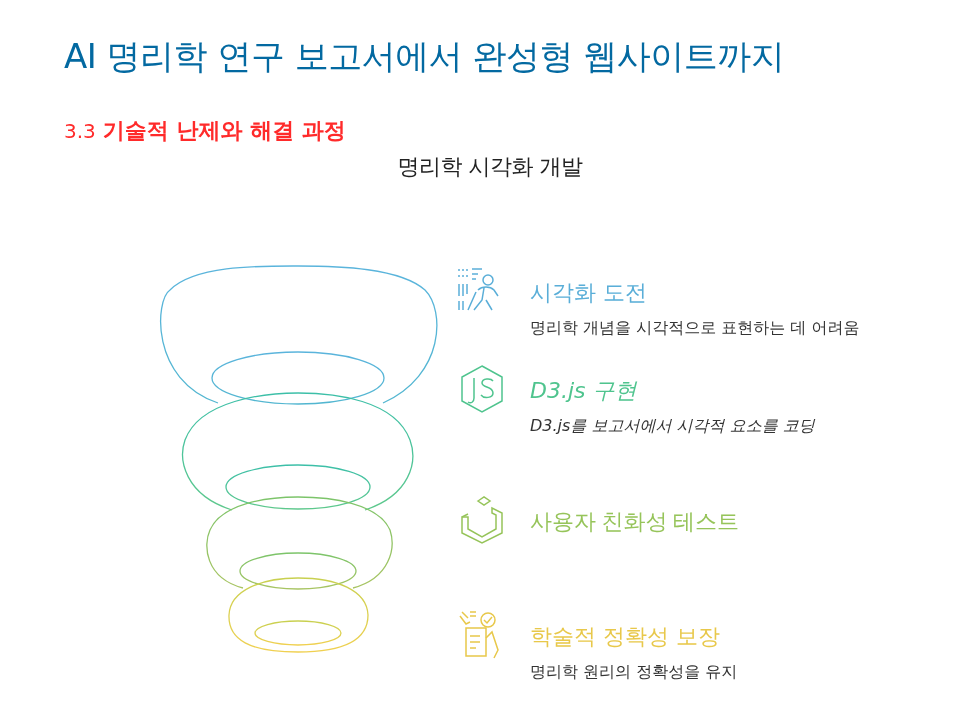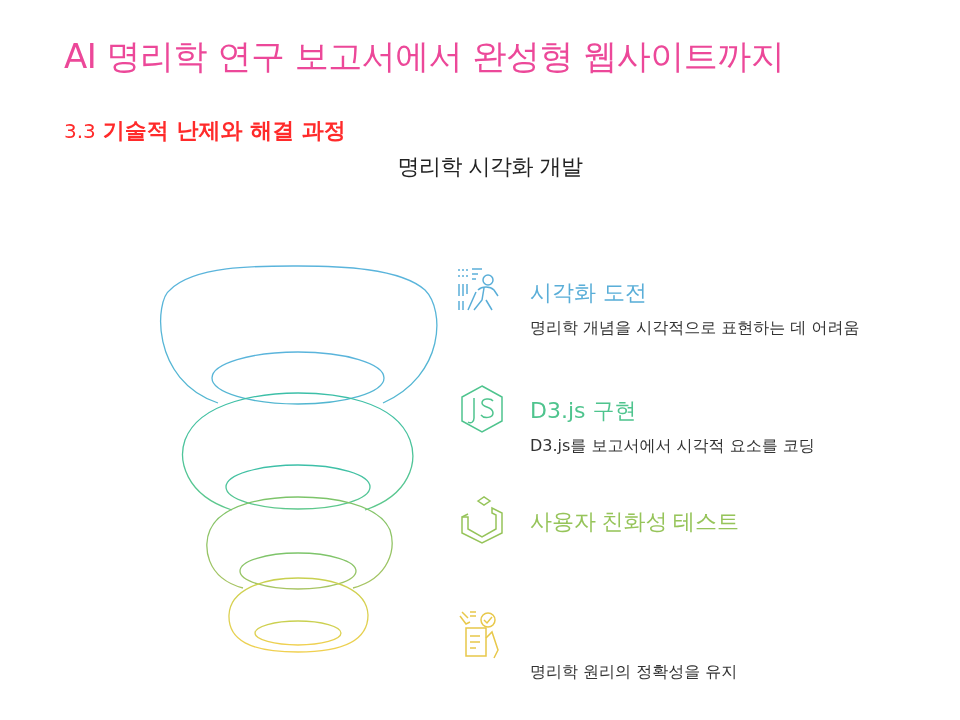--- a/index.html
+++ b/index.html
@@ -1,17 +1,17 @@
 <!DOCTYPE html>
 <html><head>
 <meta charset="utf-8">
 <style>
   html, body { margin:0; padding:0; background:#ffffff; }
   body { width:960px; height:720px; position:relative; overflow:hidden; font-family:"DejaVu Sans", sans-serif; }
-  .slide-title { position:absolute; left:64px; top:34px; font-size:34px; color:#ec4899; letter-spacing:-0.5px; font-family:"DejaVu Sans", sans-serif; white-space:nowrap; }
+  .slide-title { position:absolute; left:64px; top:34px; font-size:34px; color:#0369a1; letter-spacing:-0.5px; font-family:"DejaVu Sans", sans-serif; white-space:nowrap; }
   .section-title { position:absolute; left:64px; top:116px; font-size:22px; white-space:nowrap;text-align:right; }
   .section-title .num { color:#ff2a2a; font-weight:normal; font-size:20px; }
   .section-title .txt { color:#ff2a2a; font-weight:bold; }
   .diagram-title { position:absolute; left:0; width:980px; text-align:center; top:152px; font-family:"DejaVu Serif", serif; font-size:22px; color:#222; letter-spacing:-0.5px; }
   svg.funnel { position:absolute; left:0; top:0; }
   .item { position:absolute; left:456px; width:420px; height:70px; }
   .item .icon { position:absolute; left:0; top:0; width:56px; height:56px; }
   .item .label { position:absolute; left:74px; top:12px; font-size:22px; white-space:nowrap; }
   .item .desc { position:absolute; left:74px; top:52px; font-size:16px; color:#333; white-space:nowrap; }
 </style>
@@ -84,21 +84,21 @@
       <line x1="11" y1="18" x2="11" y2="28"></line>
     <line x1="3" y1="35" x2="3" y2="44"></line>
       <line x1="7" y1="35" x2="7" y2="44"></line>
     <circle cx="32" cy="14" r="5"></circle>
     <path d="M12,44 L20,26 M22,24 C26,20 34,20 38,24 L42,30 M28,22 L26,34 L18,44 M30,34 L36,44"></path>
   </svg>
   <div class="label" style="color:#5aaed8;">시각화 도전</div>
   <div class="desc">명리학 개념을 시각적으로 표현하는 데 어려움</div>
 </div>
 
-<div class="item" style="top:384px;">
+<div class="item" style="top:364px;font-style:italic;">
   <svg class="icon" viewBox="0 0 56 56" fill="none" stroke="#4fc48e" stroke-width="1.5">
     <path d="M26,2 L46,13 L46,37 L26,48 L6,37 L6,13 Z"></path>
     <path d="M18,14 L18,34 C18,38 15,40 12,38"></path>
     <path d="M37,17 C35,14 26,14 26,19 C26,24 37,22 37,29 C37,34 28,35 25,31"></path>
   </svg>
   <div class="label" style="color:#4fc48e;">D3.js 구현</div>
   <div class="desc">D3.js를 보고서에서 시각적 요소를 코딩</div>
 </div>
 
 <div class="item" style="top:495px;">
@@ -113,14 +113,15 @@
 <div class="item" style="top:610px;">
   <svg class="icon" viewBox="0 0 56 56" fill="none" stroke="#e8c84a" stroke-width="1.5">
     <path d="M4,6 L10,14 L14,12 M6,2 L12,8"></path>
     <path d="M14,2 L20,2 M14,6 L20,6"></path>
     <circle cx="32" cy="10" r="7"></circle>
     <path d="M28,10 L31,13 L36,7"></path>
     <path d="M10,18 L10,46 L30,46 L30,18 Z"></path>
     <path d="M14,26 L24,26 M14,32 L24,32 M14,38 L20,38"></path>
     <path d="M30,28 L36,22 L42,40 L38,48"></path>
   </svg>
+  <div class="label" style="color:#e8c84a;">학술적 정확성 보장</div>
   <div class="desc">명리학 원리의 정확성을 유지</div>
 </div>
 
 </body></html>

